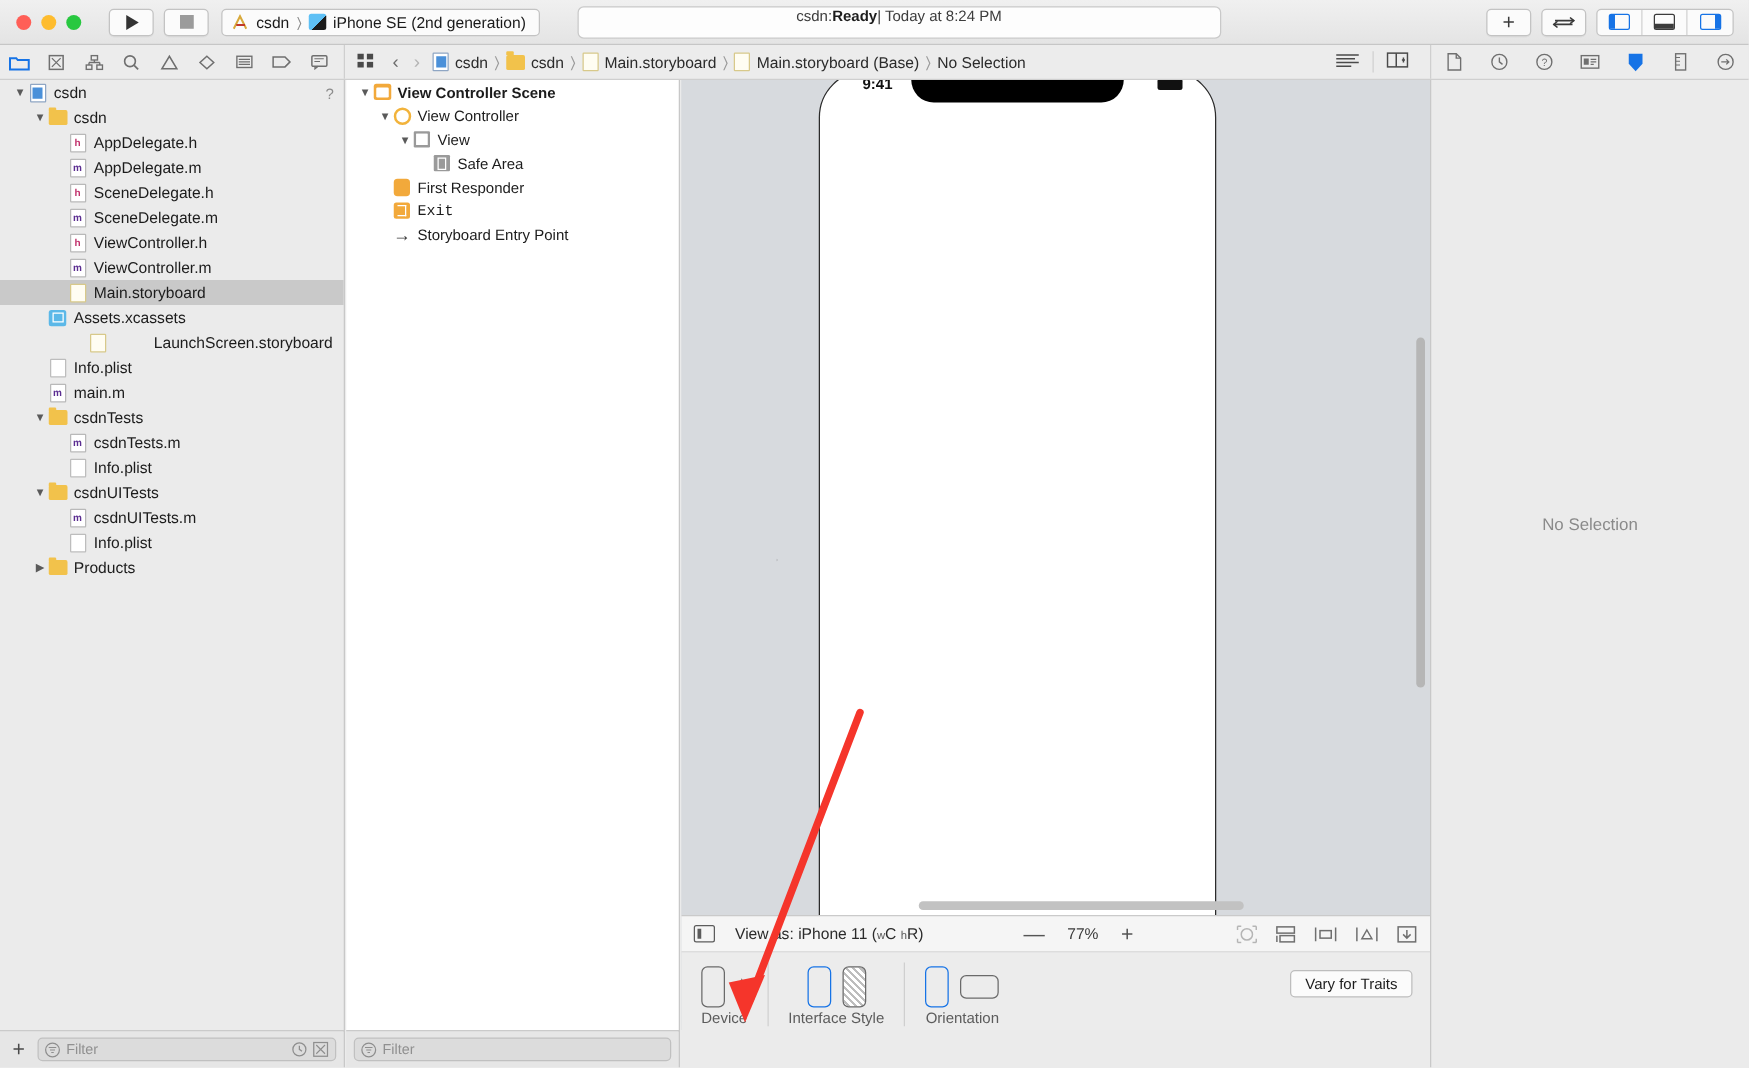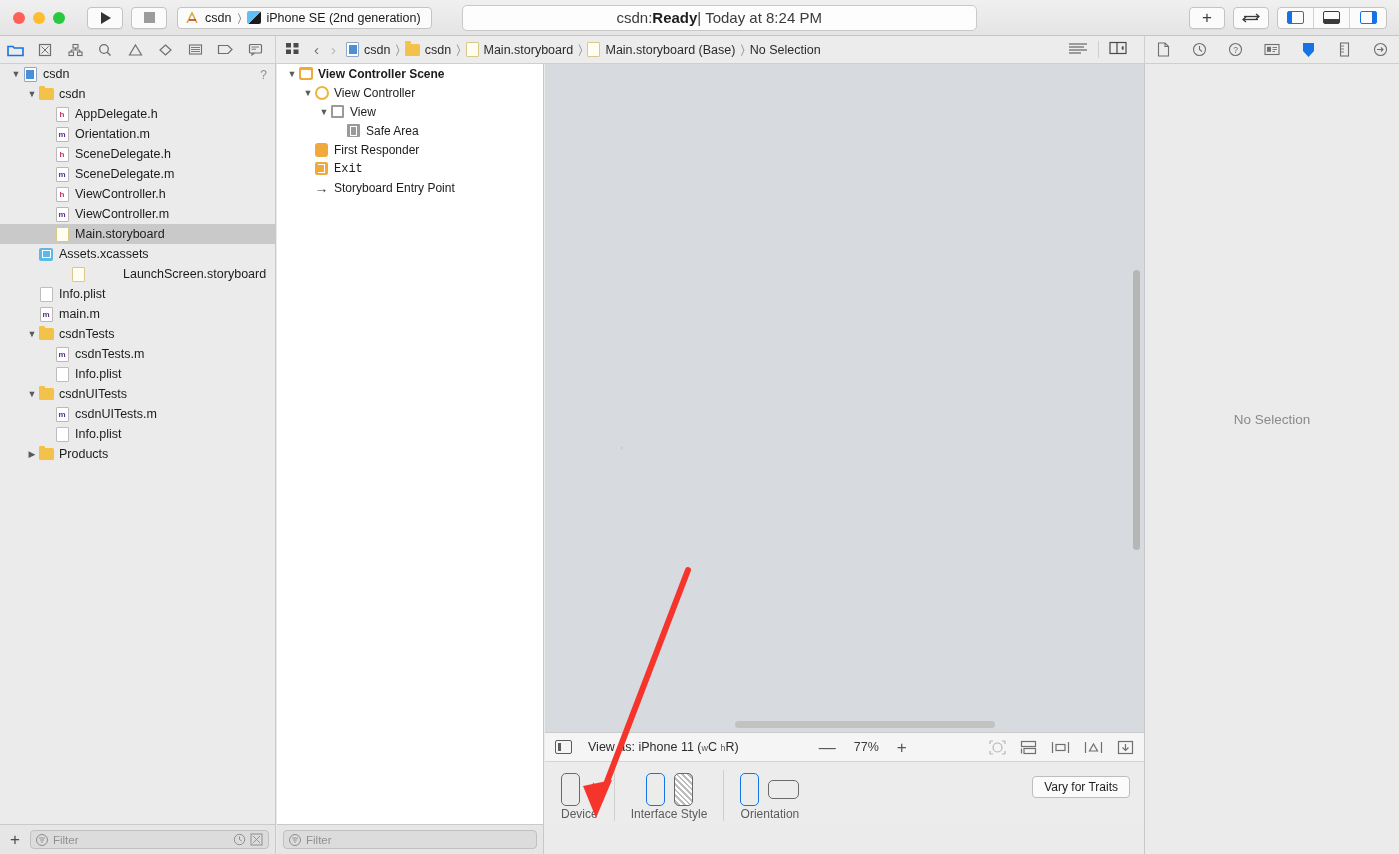--- a/index.html
+++ b/index.html
@@ -41,22 +41,22 @@
     margin-left: 10px; height: 22px; background: #fbfbfb;
     border: 1px solid #c3c3c3; border-radius: 4px;
     display: flex; align-items: center; padding: 0 10px 0 7px; gap: 5px;
     font-size: 12.5px; color: #1a1a1a;
   }
   .chev-sep { color: #8a8a8a; font-size: 12px; padding: 0 1px; }
 
   .status-field {
     margin-left: 30px; flex: 0 0 515px; height: 26px;
     background: #fdfdfd; border: 1px solid #c9c9c9; border-radius: 5px;
-    display: flex; align-items: center; justify-content: center;
-    font-size: 15px; color: #3c3c3c;
+    display: flex; align-items: flex-start; justify-content: center;
+    font-size: 12px; color: #3c3c3c;
   }
   .status-field b { font-weight: bold; color:#1d1d1d; }
 
   .tb-right { margin-left: auto; display: flex; align-items: center; gap: 8px; padding-right: 12px; }
   .seg-group { display: flex; height: 22px; border: 1px solid #c3c3c3; border-radius: 4px; overflow: hidden; background:#fbfbfb;}
   .seg { width: 36px; display:flex;align-items:center;justify-content:center; border-right:1px solid #d2d2d2;}
   .seg:last-child { border-right: none; }
 
   
   .pglyph { width: 17px; height: 13px; border: 1.6px solid #3b3b3b; border-radius: 2px; position: relative; }
@@ -451,21 +451,21 @@
           <span class="ficon">
             <span class="ic-file h">h</span>
           </span>
           <span>AppDelegate.h</span>
         </div>
         <div class="tree-row" style="padding-left: 42px;">
           <span class="disc empty"></span>
           <span class="ficon">
             <span class="ic-file m">m</span>
           </span>
-          <span>Orientation.m</span>
+          <span>AppDelegate.m</span>
         </div>
         <div class="tree-row" style="padding-left: 42px;">
           <span class="disc empty"></span>
           <span class="ficon">
             <span class="ic-file h">h</span>
           </span>
           <span>SceneDelegate.h</span>
         </div>
         <div class="tree-row" style="padding-left: 42px;">
           <span class="disc empty"></span>
@@ -624,20 +624,26 @@
           <span class="ol-ic">
             <span class="ic-entry">→</span>
           </span>
           <span>Storyboard Entry Point</span>
         </div>
       </div>
   </div>
 
   <div class="canvas">
     <div class="canvas-inner">
+      <div class="phone">
+        <div class="notch"></div>
+        <span class="ph-time">9:41</span>
+        <span class="ph-batt"></span>
+
+      </div>
       <svg class="entry-arrow" viewBox="0 0 70 14">
         <defs>
           <linearGradient id="ga" x1="0" x2="1">
             <stop offset="0" stop-color="#c8c8c8"></stop>
               <stop offset="1" stop-color="#8a8a8a"></stop>
           </linearGradient>
         </defs>
         <path d="M0 7 H64" stroke="url(#ga)" stroke-width="2"></path>
         <path d="M56 1.5 L64 7 L56 12.5" fill="none" stroke="#8a8a8a" stroke-width="2"></path>
       </svg>

